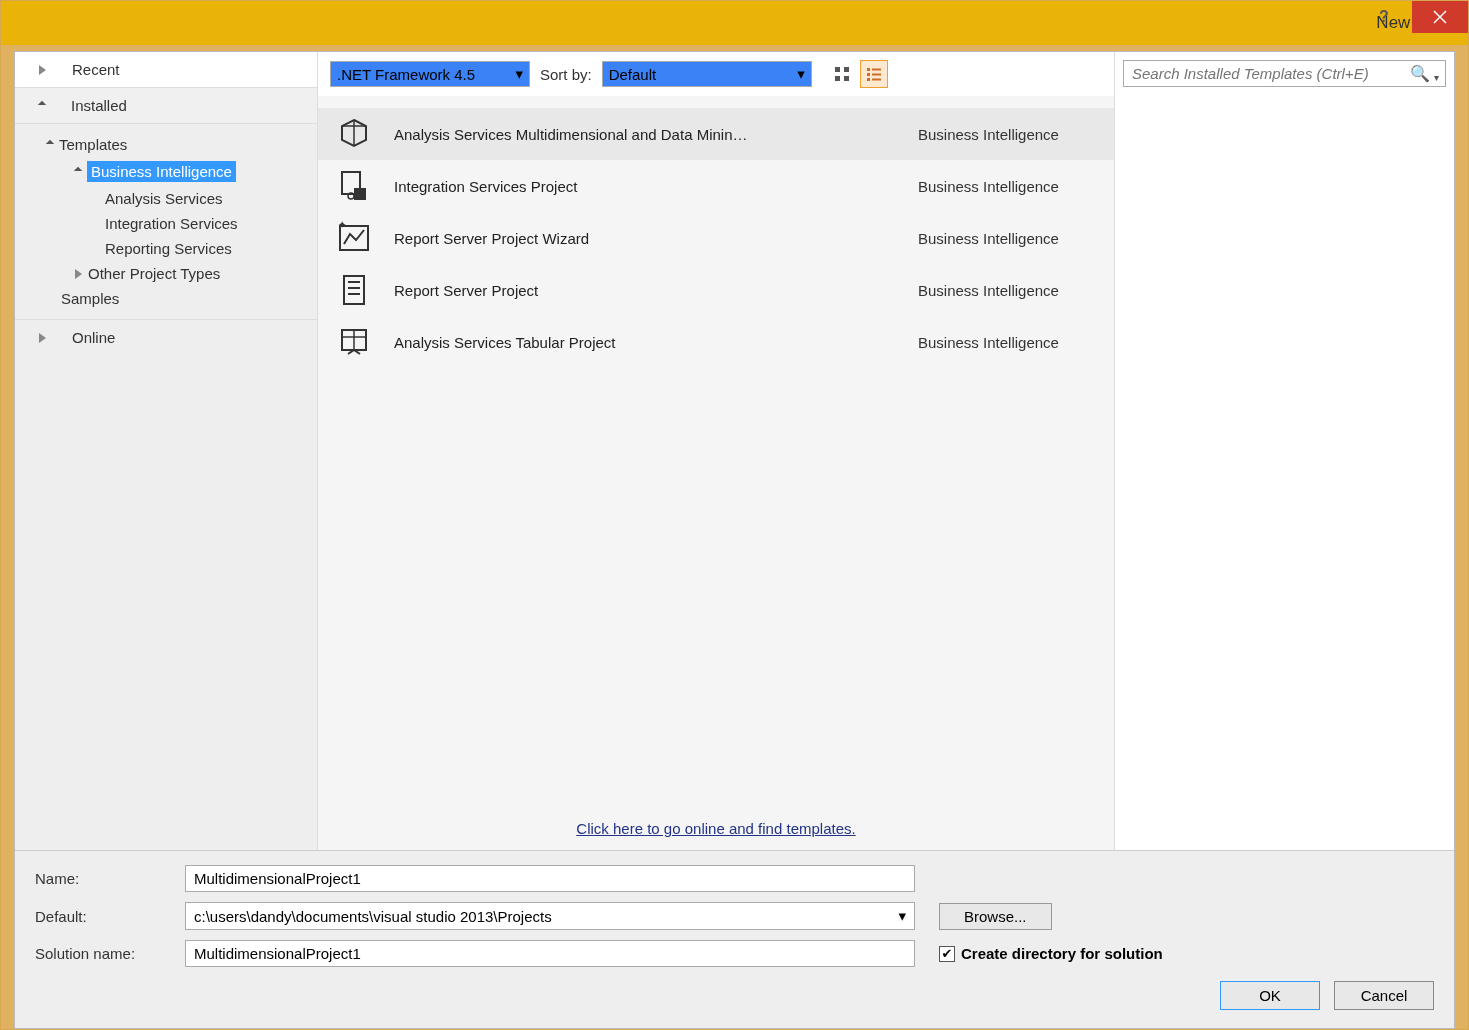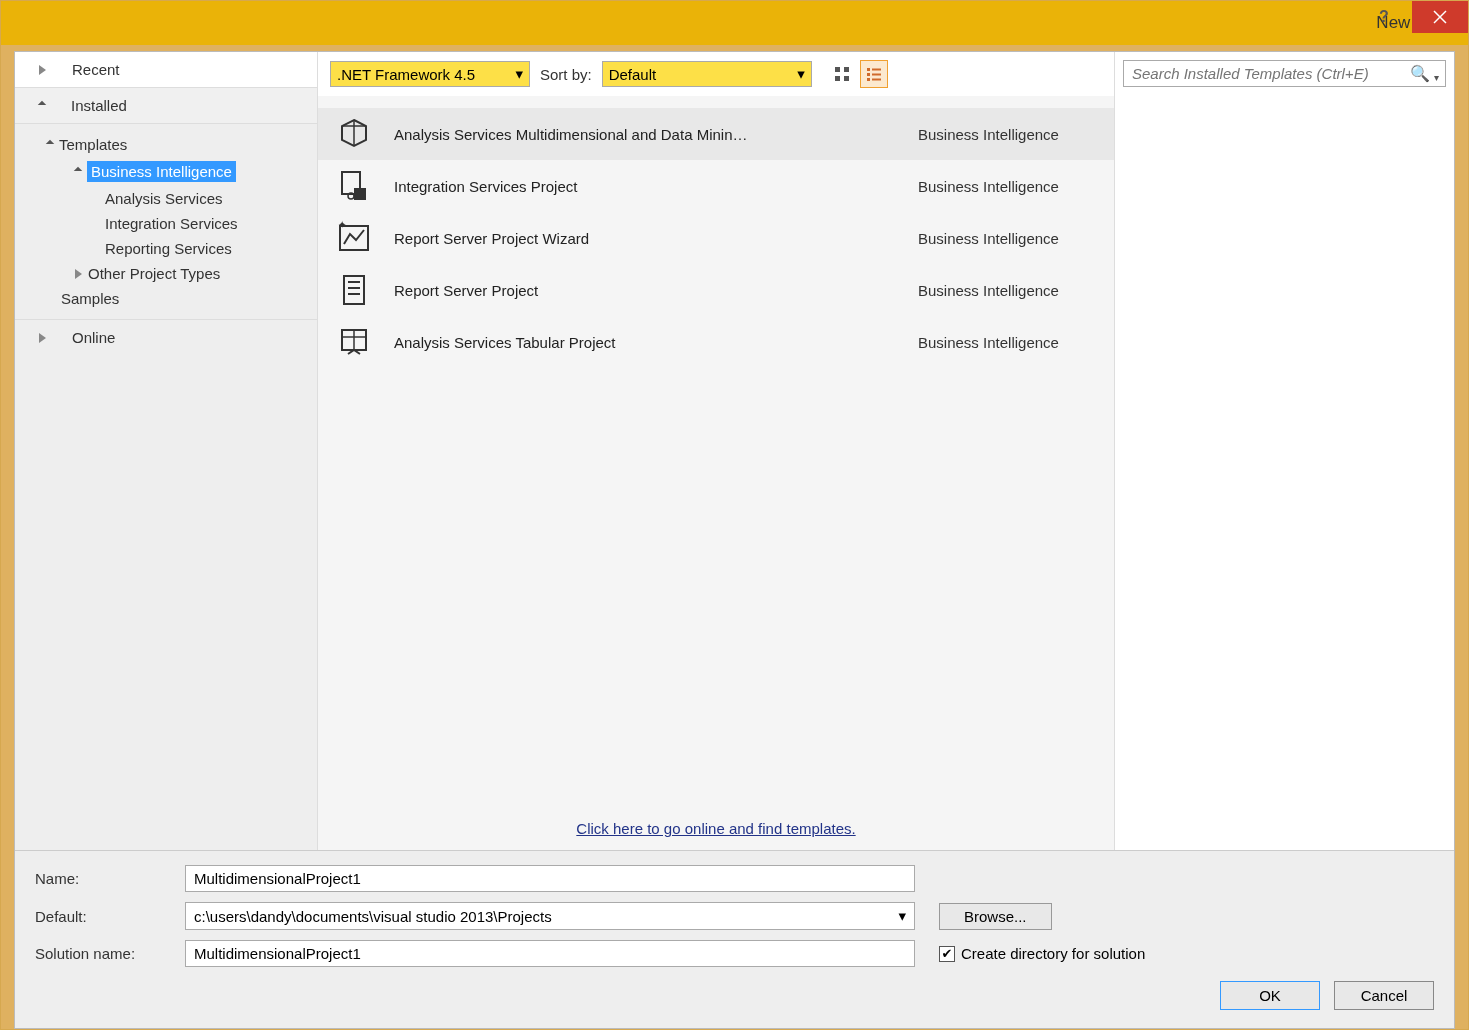--- a/index.html
+++ b/index.html
@@ -40,21 +40,21 @@
   .tree-item.lvl2 { padding-left: 60px; }
   .tree-item.lvl3 { padding-left: 90px; }
   .tree-item.selected span.label { background: #3399ff; color: #fff; padding: 2px 4px; }
   .tri-open { border-style: solid; border-width: 6px 6px 0 0; border-color: #555 transparent transparent transparent; transform: rotate(45deg); width:0; height:0; display:inline-block; margin-right:6px; position:relative; top:-1px;}
   .tri-closed { border-style: solid; border-width: 5px 0 5px 7px; border-color: transparent transparent transparent #888; width:0; height:0; display:inline-block; margin-right:6px; }
   .sidebar-bottom { flex: 1; background: #eee; }
   .sidebar-section.online { background:#eee; border-top:1px solid #ddd; }
 
   .middle { flex: 1; display: flex; flex-direction: column; background: #f5f5f5; min-width: 0; }
   .toolbar { display: flex; align-items: center; padding: 8px 12px; gap: 10px; background:#fff; }
-  .combo { border: 1px solid #aaa; background: #fde047; font-size: 15px; padding: 3px 6px; display: flex; align-items: center; justify-content: space-between; }
+  .combo { border: 1px solid #aaa; background: #3b82f6; font-size: 15px; padding: 3px 6px; display: flex; align-items: center; justify-content: space-between; }
   .combo.framework { width: 200px; }
   .sortby-label { font-size: 15px; color: #333; }
   .combo.sortby { width: 210px; }
   .view-toggle { display: flex; gap: 4px; margin-left: 6px; }
   .view-btn { width: 28px; height: 28px; border: 1px solid transparent; display:flex; align-items:center; justify-content:center; font-size:16px;}
   .view-btn.active { border: 1px solid #f0a030; background: #fce9cf; }
 
   .template-list { flex: 1; overflow: auto; padding: 12px 0; }
   .template-row { display: flex; align-items: center; padding: 8px 16px; height: 52px; font-size:15px; }
   .template-row.selected { background: #e8e8e8; }
@@ -272,21 +272,21 @@
           </div>
           <div class="form-extra">
             <div class="browse-btn">Browse...</div>
           </div>
         </div>
         <div class="form-row">
           <div class="form-label">Solution name:</div>
           <div class="form-input"><input type="text" value="MultidimensionalProject1" style=""></div>
           <div class="form-extra">
             <span class="checkbox">✔</span>
-            <span style="font-size:15px;">Create directory for solution</span>
+            <span style="font-size:15px;font-weight:bold;">Create directory for solution</span>
           </div>
         </div>
         <div class="button-row">
           <div class="dlg-btn primary">OK</div>
           <div class="dlg-btn">Cancel</div>
         </div>
       </div>
     </div>
   </div>
 </div>

